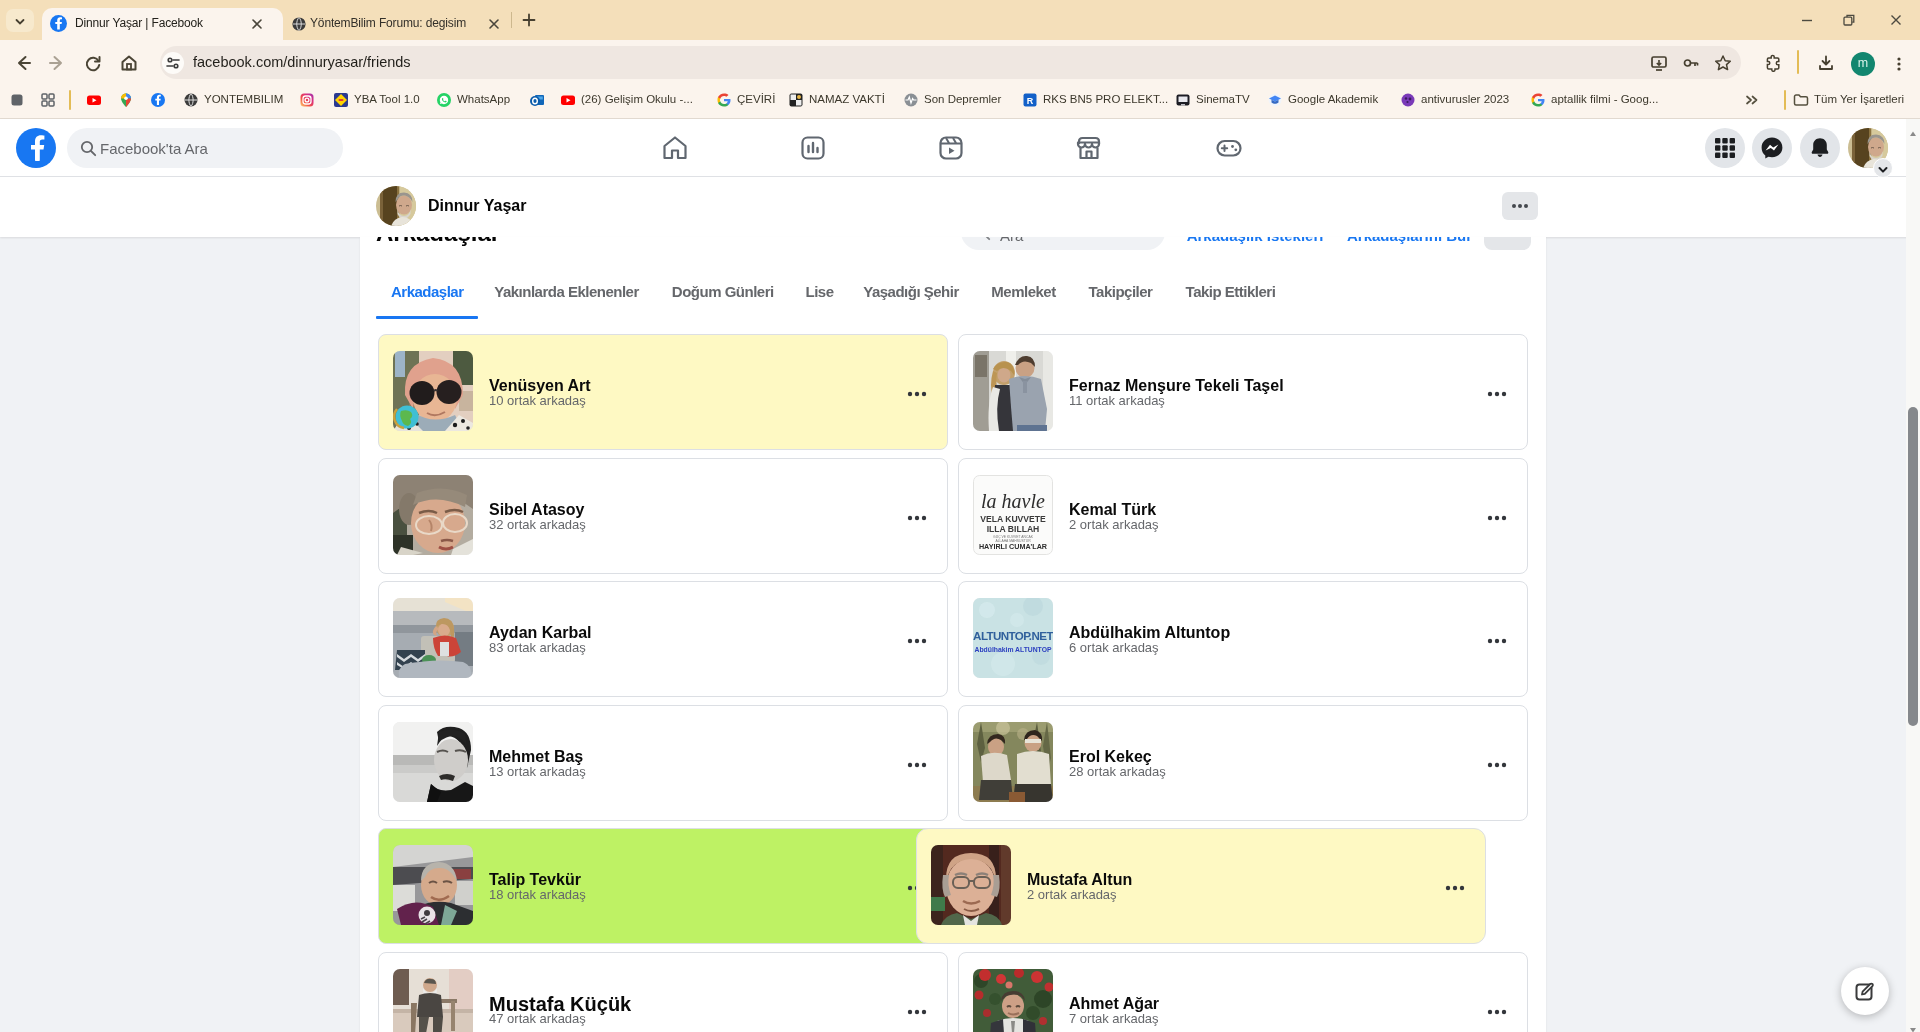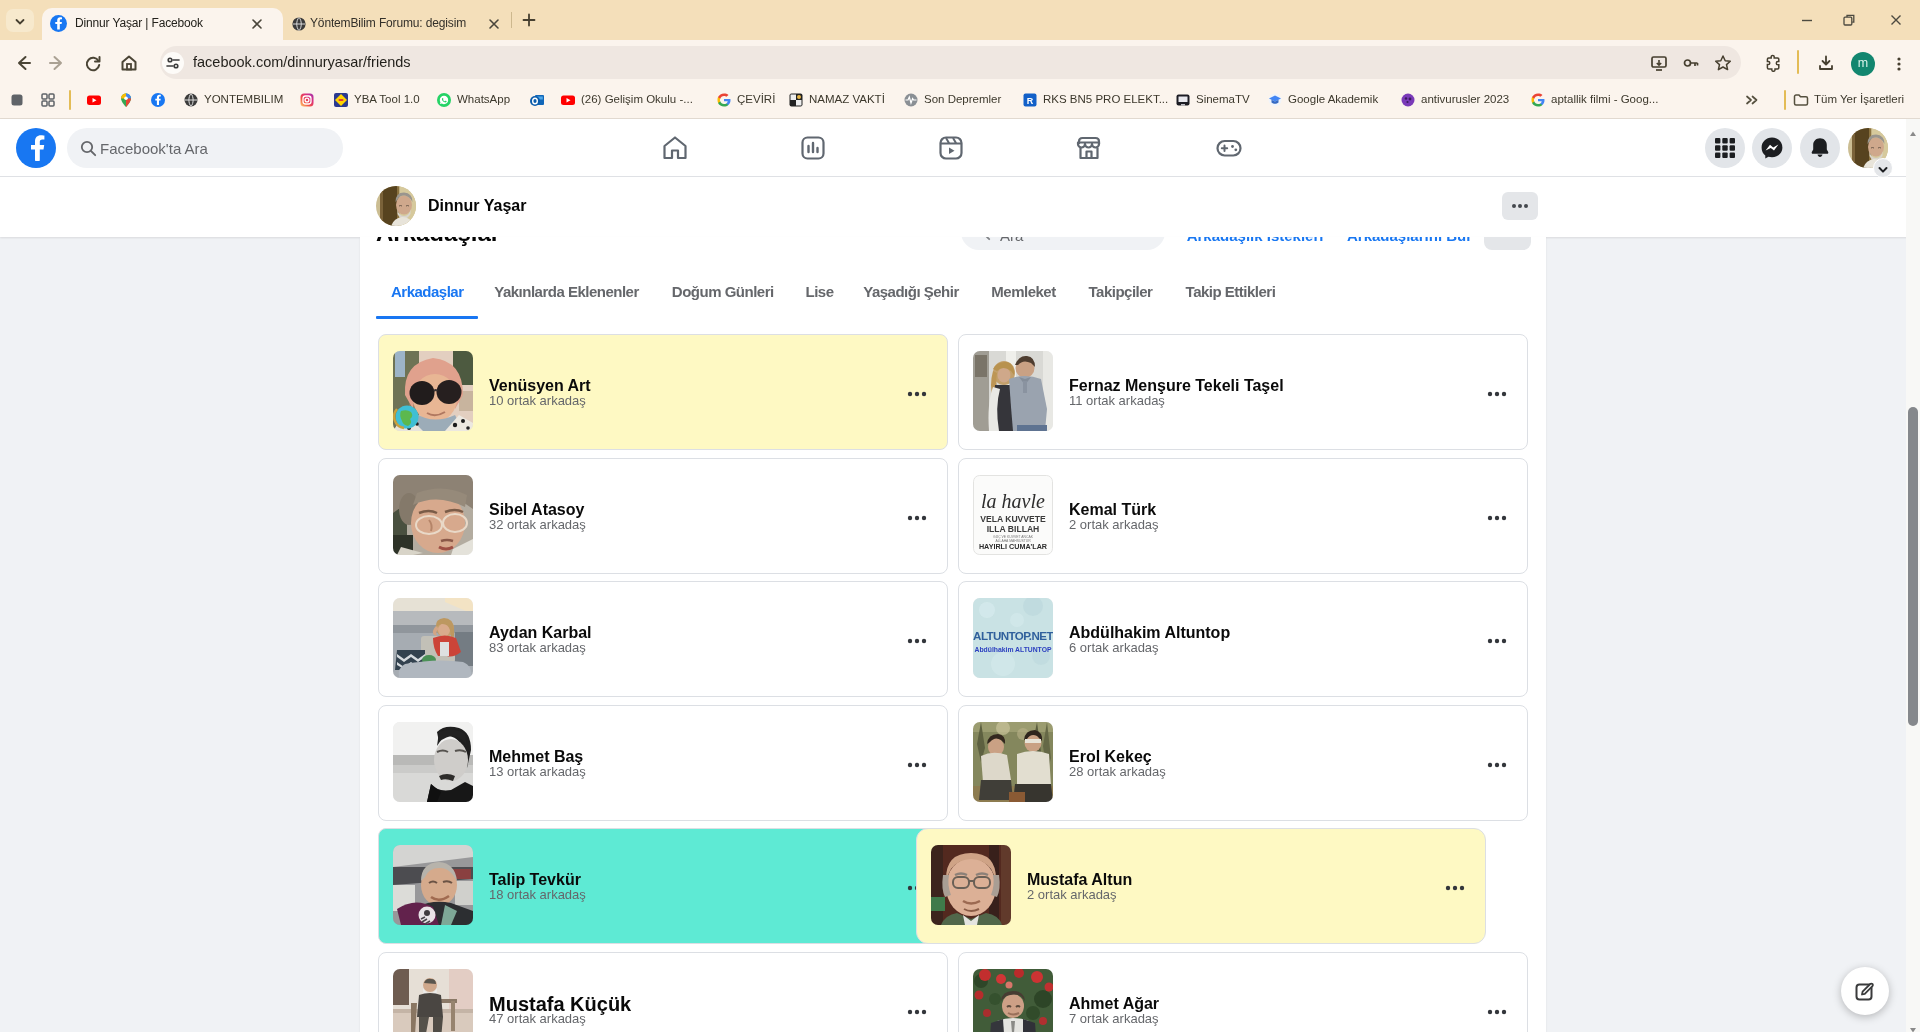--- a/index.html
+++ b/index.html
@@ -570,21 +570,21 @@
 </svg></div>
       </div>
 <div style="position:absolute;left:110px;top:41px;font-size:16px;line-height:20px;font-weight:bold;color:#0a0a0a">Erol Kekeç</div>
 <div style="position:absolute;left:110px;top:57px;font-size:13px;line-height:18px;color:#65676b">28 ortak arkadaş</div>
 <div style="position:absolute;right:20px;top:51px;width:20px;height:12px"><svg width="20" height="12" viewBox="0 0 20 12">
           <circle cx="3" cy="6" r="2.2" fill="#33363b"></circle>
           <circle cx="10" cy="6" r="2.2" fill="#33363b"></circle>
           <circle cx="17" cy="6" r="2.2" fill="#33363b"></circle>
         </svg></div>
 </div>
-<div style="position:absolute;left:378px;top:828px;width:570px;height:116px;background:#5eead4;border:1px solid #dcdfe4;border-radius:8px;box-sizing:border-box">
+<div style="position:absolute;left:378px;top:828px;width:570px;height:116px;background:#bef264;border:1px solid #dcdfe4;border-radius:8px;box-sizing:border-box">
 <div style="position:absolute;left:14px;top:16px;width:80px;height:80px">
         <div style="position:absolute;left:0;top:0;width:80px;height:80px;border-radius:7px;overflow:hidden;box-shadow:inset 0 0 0 1px rgba(0,0,0,.08)"><svg width="80" height="80" viewBox="0 0 80 80" style="filter:blur(0.6px)">
 <rect width="80" height="80" fill="#98989a"></rect>
 <path d="M0 0 H80 V12 L0 22 Z" fill="#d4d4d2"></path>
 <path d="M0 22 H80 V34 L0 40 Z" fill="#4c4c50"></path>
 <rect x="0" y="40" width="22" height="26" fill="#dcdcd8"></rect>
 <rect x="62" y="36" width="18" height="24" fill="#d0d0cc"></rect>
 <rect x="58" y="24" width="20" height="10" fill="#8a4040"></rect>
 <ellipse cx="46" cy="40" rx="18" ry="21" fill="#d5aa8c"></ellipse>
 <path d="M28 36 Q28 18 46 17 Q62 18 64 36 L60 30 Q54 22 46 23 Q36 23 32 32 Z" fill="#b7b3ab"></path>

